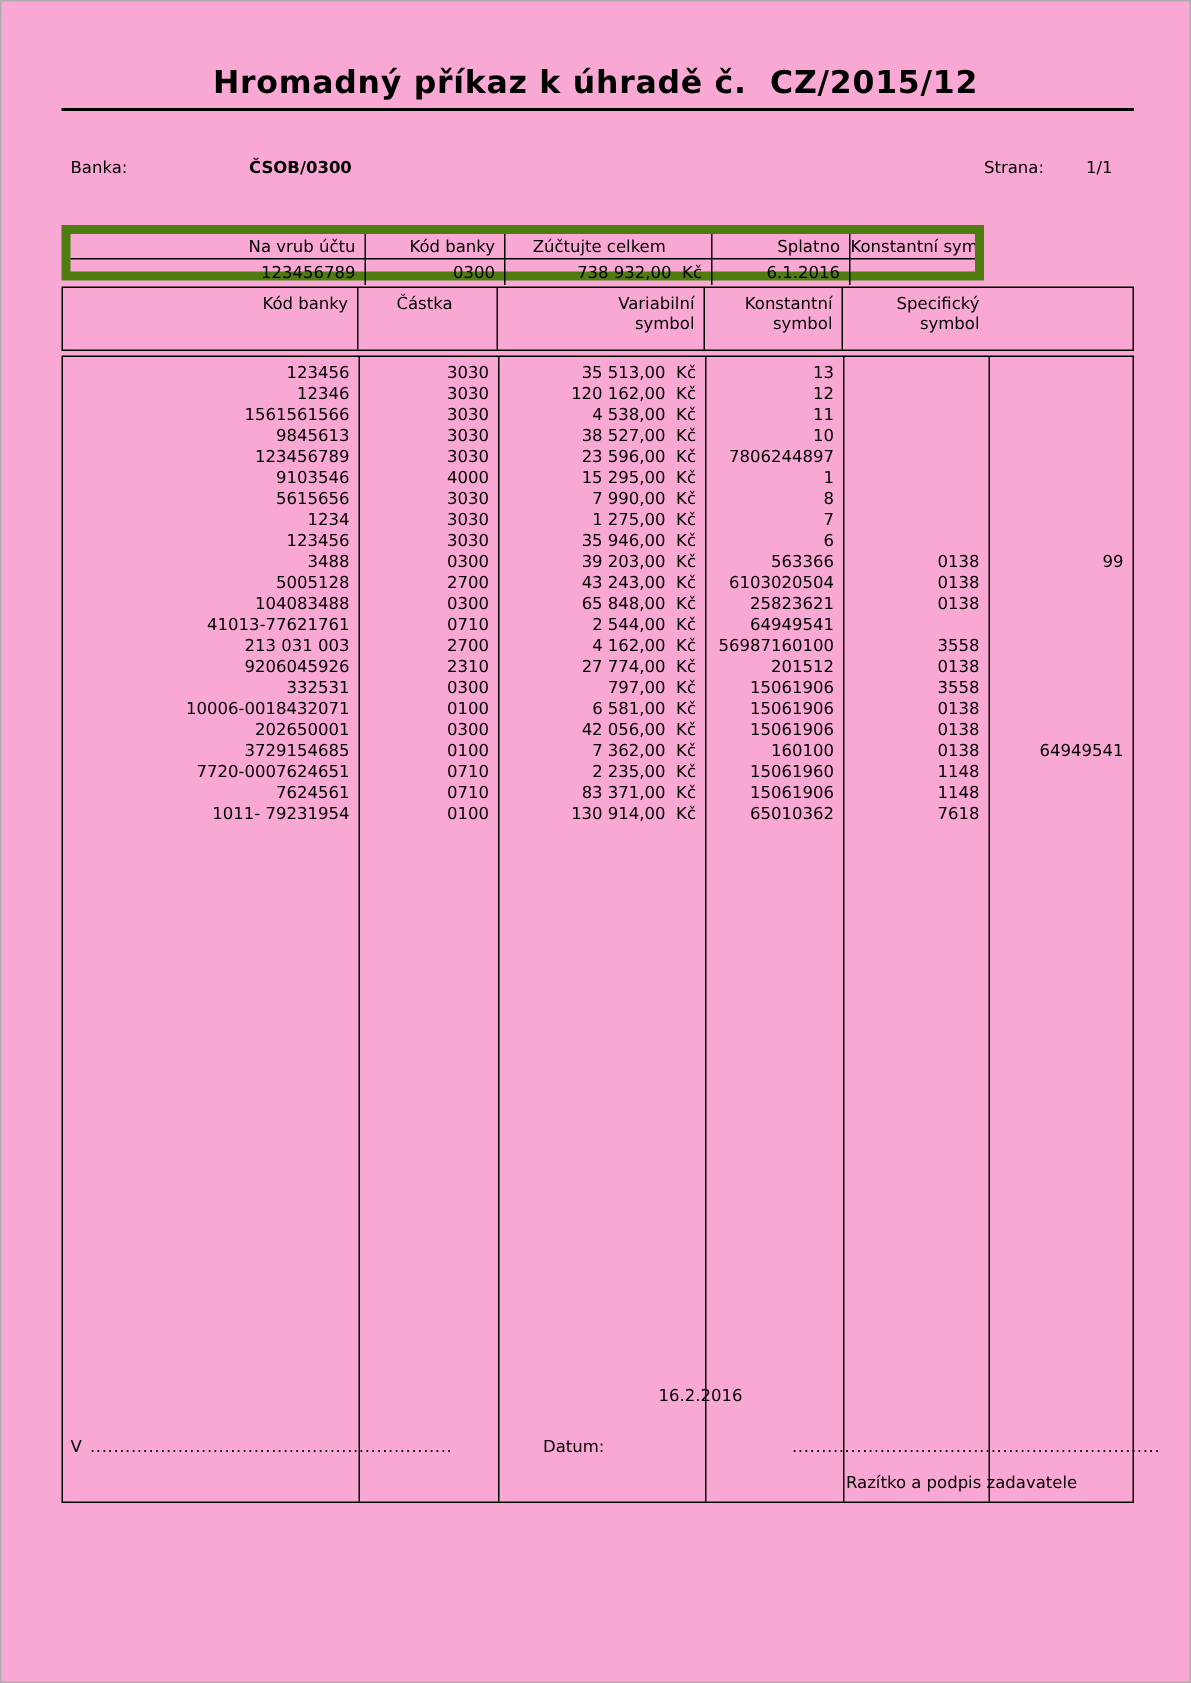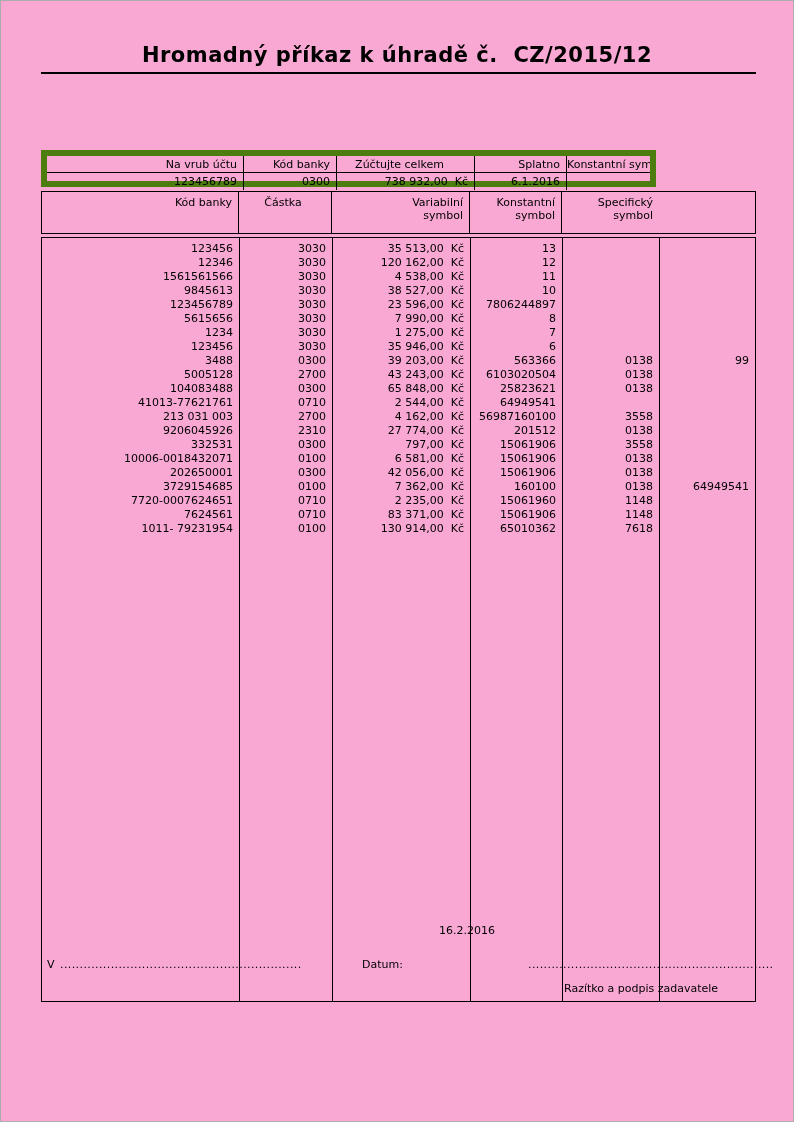--- a/index.html
+++ b/index.html
@@ -92,20 +92,26 @@
   .f-sig-label   { position:absolute; top:981px; left:563px; }
 </style>
 </head>
 <body>
 
 <div class="page">
 
   <div class="title">Hromadný příkaz k úhradě č.  CZ/2015/12</div>
   <div class="title-rule"></div>
 
+  <div class="meta">
+    <span class="bank-label">Banka:</span>
+    <span class="bank-value">ČSOB/0300</span>
+    <span class="page-label">Strana:</span>
+    <span class="page-value">1/1</span>
+  </div>
 
   <div class="t1">
     <div class="cell hdr">Na vrub účtu</div>
     <div class="cell hdr">Kód banky</div>
     <div class="cell hdr center">Zúčtujte celkem</div>
     <div class="cell hdr">Splatno</div>
     <div class="cell hdr last">Konstantní symbol</div>
     <div class="cell">123456789</div>
     <div class="cell">0300</div>
     <div class="cell">738 932,00  Kč</div>
@@ -165,20 +171,28 @@
         </div>
         <div class="row">
           <div class="cell">123456789</div>
           <div class="cell">3030</div>
           <div class="cell">23 596,00  Kč</div>
           <div class="cell">7806244897</div>
           <div class="cell"></div>
           <div class="cell"></div>
         </div>
         <div class="row">
+          <div class="cell">9103546</div>
+          <div class="cell">4000</div>
+          <div class="cell">15 295,00  Kč</div>
+          <div class="cell">1</div>
+          <div class="cell"></div>
+          <div class="cell"></div>
+        </div>
+        <div class="row">
           <div class="cell">5615656</div>
           <div class="cell">3030</div>
           <div class="cell">7 990,00  Kč</div>
           <div class="cell">8</div>
           <div class="cell"></div>
           <div class="cell"></div>
         </div>
         <div class="row">
           <div class="cell">1234</div>
           <div class="cell">3030</div>

